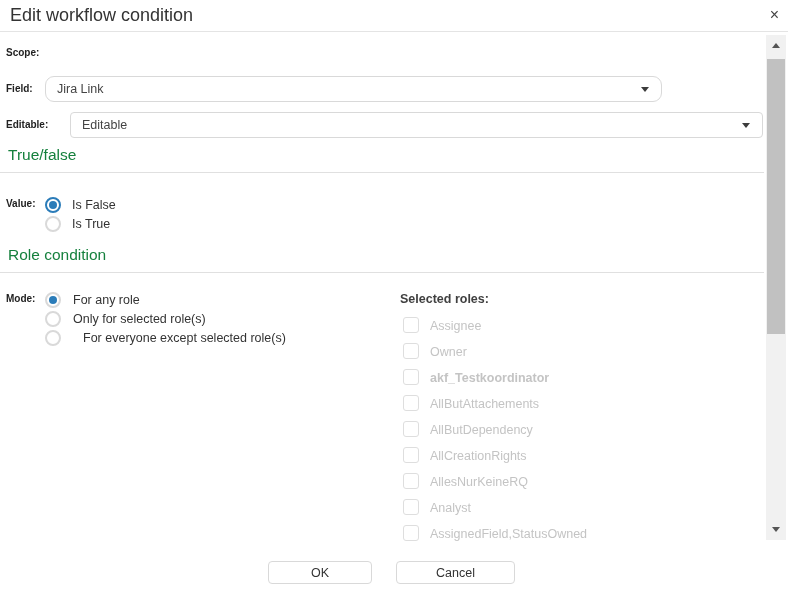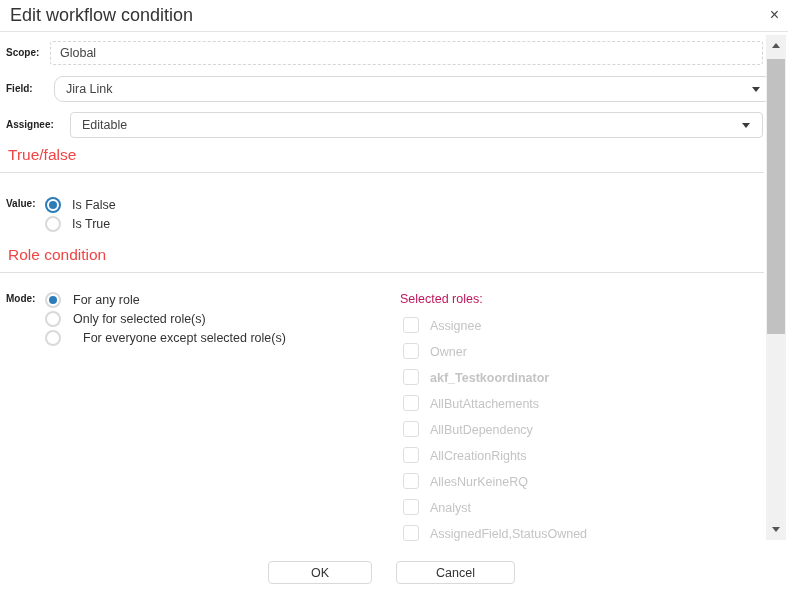--- a/index.html
+++ b/index.html
@@ -9,34 +9,34 @@
   .dlg-title { position:absolute; left:10px; top:5px; font-size:18px; color:#333; font-weight:400; }
   .close-btn { position:absolute; right:9px; top:6px; font-size:16px; color:#444; cursor:pointer; line-height:18px; }
   .title-sep { position:absolute; left:0; top:31px; width:788px; height:0; border-top:1px solid #e4e4e4; }
 
   .lbl { position:absolute; font-size:10px; font-weight:bold; color:#222; }
   .val-text { font-size:12.5px; color:#444; }
 
   .scope-field { position:absolute; left:50px; top:41px; width:713px; height:24px; border:1px dashed #d5d5d5; border-radius:3px; display:flex; align-items:center; padding-left:9px; }
 
   .dropdown { position:absolute; height:26px; border:1px solid #d9d9d9; border-radius:4px; background:#fff; display:flex; align-items:center; padding-left:11px; cursor:pointer; }
-  .dd-field { left:54px; top:76px; width:719px;border-radius:9px; }
+  .dd-field { left:45px; top:76px; width:617px;border-radius:9px; }
   .dd-attr  { left:70px; top:112px; width:693px; }
   .dd-arrow { position:absolute; right:12px; top:10px; width:0; height:0; border-left:4px solid transparent; border-right:4px solid transparent; border-top:5px solid #3c3c3c; }
 
-  .section-h { position:absolute; left:8px; font-size:15.5px; color:#ef4444; font-weight:400; }
+  .section-h { position:absolute; left:8px; font-size:15.5px; color:#15803d; font-weight:400; }
   .section-line { position:absolute; left:0; width:764px; height:0; border-top:1px solid #e0e0e0; }
 
   .radio { position:absolute; width:16px; height:16px; border-radius:50%; background:#fff; }
   .radio.ring-blue { border:2px solid #2b7cb9; }
   .radio.ring-gray { border:2px solid #d9d9d9; }
   .radio .dot { display:block; width:8px; height:8px; border-radius:50%; background:#2b7cb9; margin:2px; }
   .radio-lbl { position:absolute; font-size:12.5px; color:#333; }
 
-  .roles-header { position:absolute; left:400px; top:292px; font-size:12.5px; font-weight:normal; color:#be185d; }
+  .roles-header { position:absolute; left:400px; top:292px; font-size:12.5px; font-weight:bold; color:#404040; }
   .chk { position:absolute; left:403px; width:16px; height:16px; border:1px solid #dedede; border-radius:3px; background:#fff; }
   .chk-lbl { position:absolute; left:430px; font-size:12.5px; color:#c4c4c4; }
 
   .btn { position:absolute; top:561px; height:23px; border:1px solid #d9d9d9; border-radius:4px; background:#fff; font-size:12.5px; color:#333; display:flex; align-items:center; justify-content:center; cursor:pointer; font-family:"Liberation Sans", sans-serif; }
   .btn-ok { left:268px; width:104px; }
   .btn-cancel { left:396px; width:119px; }
 
   .scrollbar { position:absolute; left:766px; top:35px; width:20px; height:505px; background:#f1f1f1; }
   .sb-btn { position:absolute; left:0; width:20px; height:21px; background:#f1f1f1; display:flex; align-items:center; justify-content:center; cursor:pointer; }
   .sb-up { top:0; }
@@ -48,31 +48,28 @@
 </head>
 <body>
 
 <div class="dialog">
 
   <div class="dlg-title">Edit workflow condition</div>
   <div class="close-btn">×</div>
   <div class="title-sep"></div>
 
   <div class="lbl" style="left:6px; top:47px;">Scope:</div>
-  <div class="scope-field">
-    <span class="val-text">Global</span>
-  </div>
 
   <div class="lbl" style="left:6px; top:83px;">Field:</div>
   <div class="dropdown dd-field">
     <span class="val-text">Jira Link</span>
     <span class="dd-arrow"></span>
   </div>
 
-  <div class="lbl" style="left:6px; top:119px;">Assignee:</div>
+  <div class="lbl" style="left:6px; top:119px;">Editable:</div>
   <div class="dropdown dd-attr">
     <span class="val-text">Editable</span>
     <span class="dd-arrow"></span>
   </div>
 
   <div class="section-h" style="top:146px;">True/false</div>
   <div class="section-line" style="top:172px;"></div>
 
   <div class="lbl" style="left:6px; top:198px;">Value:</div>
   <span class="radio ring-blue" style="left:45px; top:197px;">

